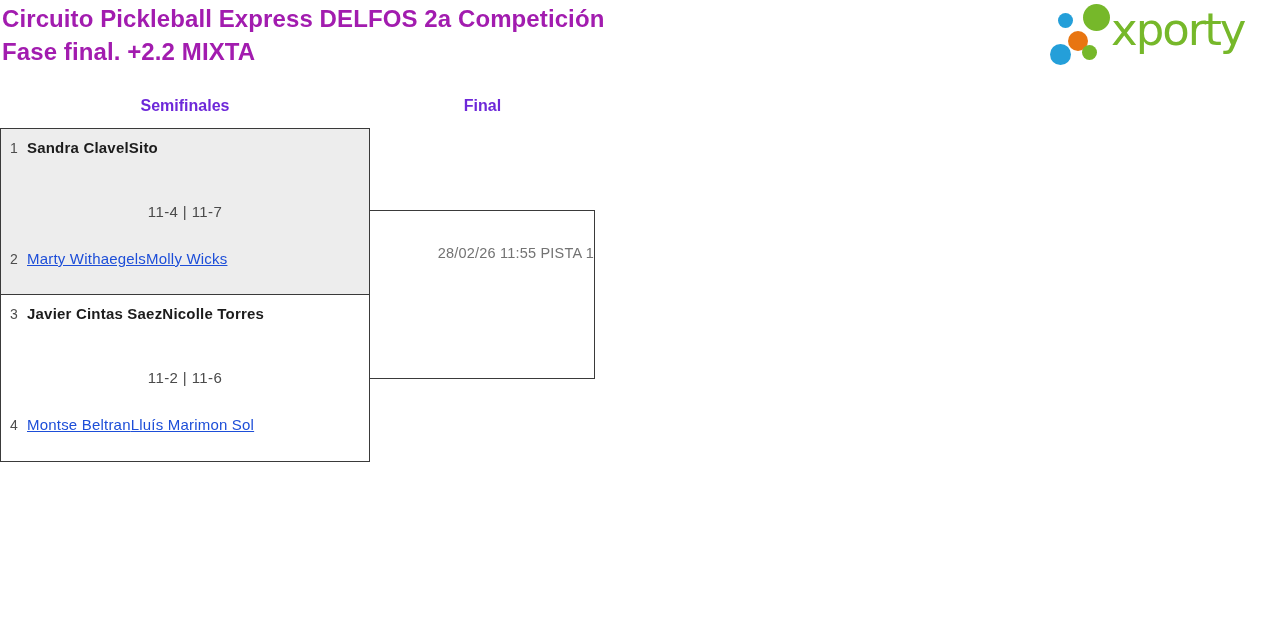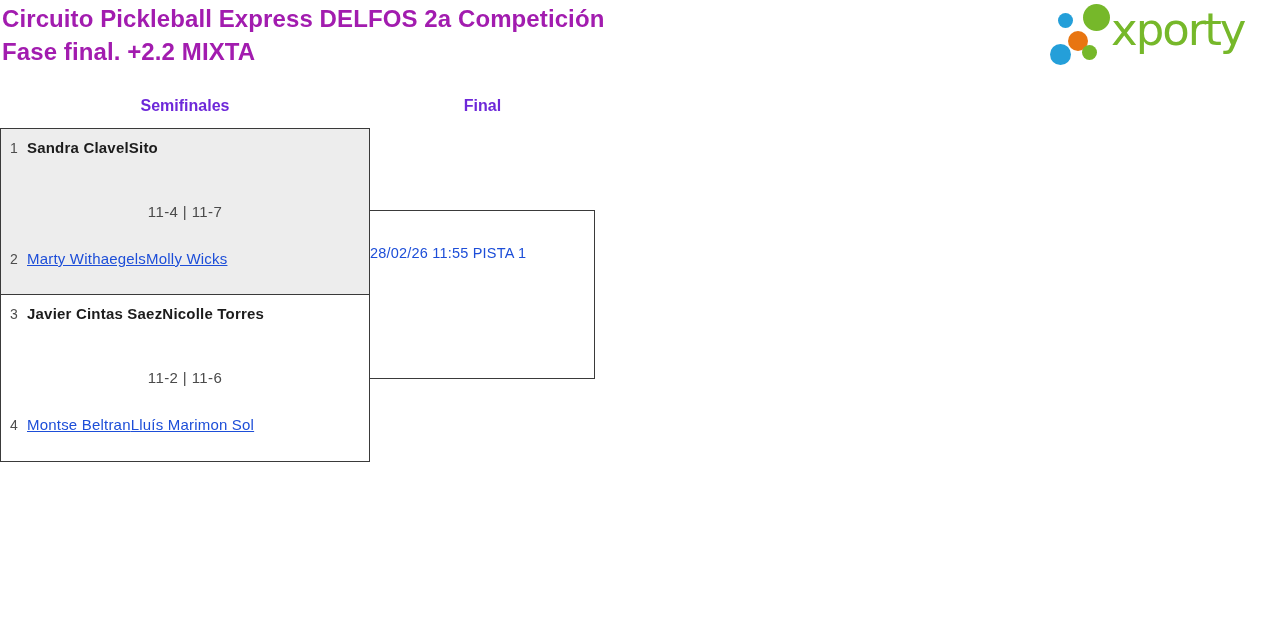--- a/index.html
+++ b/index.html
@@ -43,22 +43,22 @@
            font-size:15px; line-height:19px; letter-spacing:0.2px; }
   .winner { font-weight:700; color:#1c1c1c; }
   .loser  { font-weight:400; color:#1d4ed8;text-decoration:underline; }
 
   .score { position:absolute; top:74px; left:0; width:100%; text-align:center;
            font-size:15px; color:#4a4a4a; letter-spacing:0.4px; }
 
   
   .final-box { position:absolute; left:369px; top:210px; width:226px; height:169px;
                border:1px solid #3a3a3a; background:#ffffff; }
-  .final-info { margin-top:34px; width:100%; text-align:left;
-                font-size:14.5px; color:#1d4ed8; letter-spacing:0.2px; }
+  .final-info { margin-top:34px; width:100%; text-align:right;
+                font-size:14.5px; color:#737373; letter-spacing:0.2px; }
 </style>
 </head>
 <body>
 
 <div class="page">
 
   <div class="title">
     <div>Circuito Pickleball Express DELFOS 2a Competición</div>
     <div>Fase final. +2.2 MIXTA</div>
   </div>

